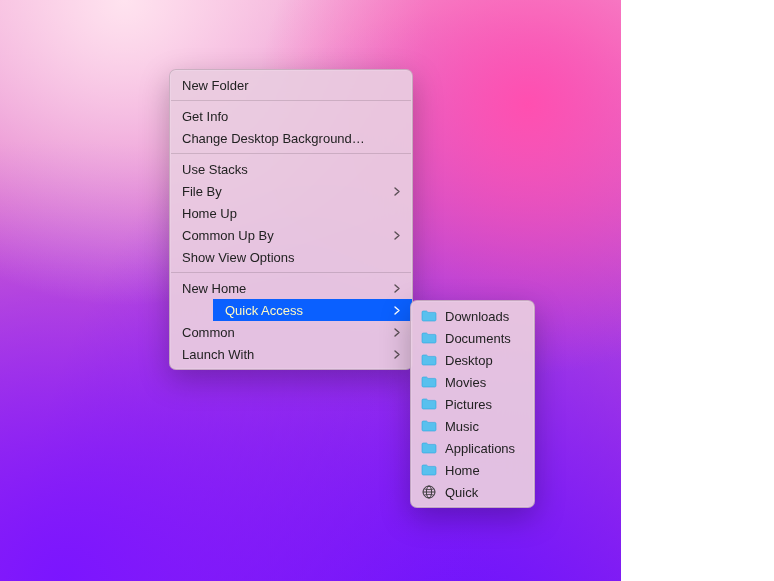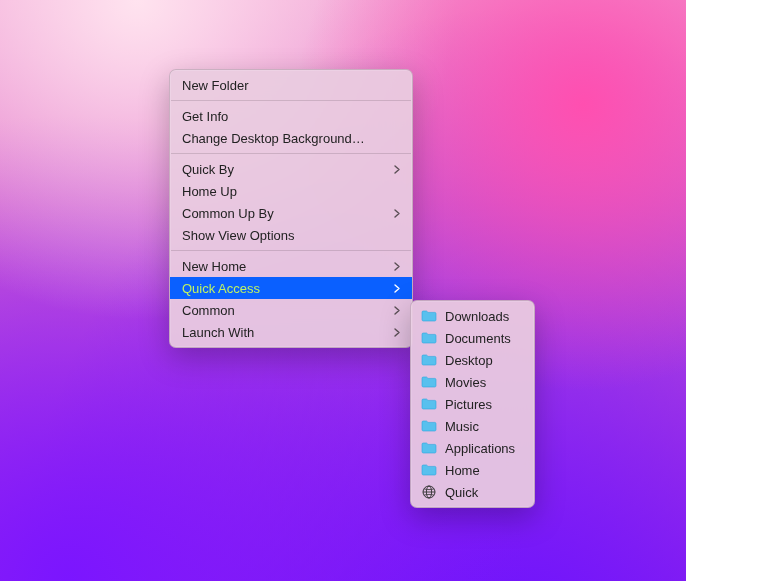--- a/index.html
+++ b/index.html
@@ -7,21 +7,21 @@
     padding: 0;
     width: 774px;
     height: 581px;
     overflow: hidden;
     font-family: -apple-system, "Helvetica Neue", Helvetica, Arial, sans-serif;
     font-size: 13px;
     color: #222;
   }
   .desktop {
     position: relative;
-    width: 686px;
+    width: 621px;
     height: 581px;
     background:
       radial-gradient(circle at 85% 18%, #ff4fb0 0%, rgba(255,79,176,0) 38%),
       radial-gradient(circle at 20% 0%, #ffe3ef 0%, rgba(255,227,239,0) 40%),
       radial-gradient(circle at 10% 100%, #7b15ff 0%, rgba(123,21,255,0) 55%),
       radial-gradient(ellipse at 75% 120%, #6a12ff 0%, rgba(106,18,255,0) 70%),
       linear-gradient(180deg, #ef9bd2 0%, #df6cc9 35%, #a22be3 100%);
     background-color: #b547d7;
   }
 
@@ -42,21 +42,22 @@
   .menu-item {
     display: flex;
     align-items: center;
     height: 22px;
     padding: 0 12px 0 12px;
     position: relative;
     white-space: nowrap;
   }
   .menu-item.selected {
     background: #0a60ff;
-    color: #bef264;
+    color: #fef9c3;
+    margin-left: 43px;
   }
   .menu-item .label {
     flex: 1;
   }
   .menu-item .chevron svg { display:block; }
   .menu-item .chevron path { stroke: #5a4f55; }
   .menu-item.selected .chevron path { stroke: #fff; }
   .menu-sep {
     height: 1px;
     margin: 4px 1px;
@@ -100,21 +101,24 @@
     <div class="menu-item">
       <span class="label">Get Info</span>
     </div>
     <div class="menu-item">
       <span class="label">Change Desktop Background…</span>
     </div>
 
     <div class="menu-sep"></div>
 
     <div class="menu-item">
-      <span class="label">Quick By</span>
+      <span class="label">Use Stacks</span>
+    </div>
+    <div class="menu-item">
+      <span class="label">File By</span>
       <span class="chevron">
           <svg width="6" height="9" viewBox="0 0 6 9">
             <path d="M1 1 L5 4.5 L1 8" fill="none" stroke-width="1.4" stroke-linecap="round" stroke-linejoin="round"></path>
           </svg>
         </span>
     </div>
     <div class="menu-item">
       <span class="label">Home Up</span>
     </div>
     <div class="menu-item">

